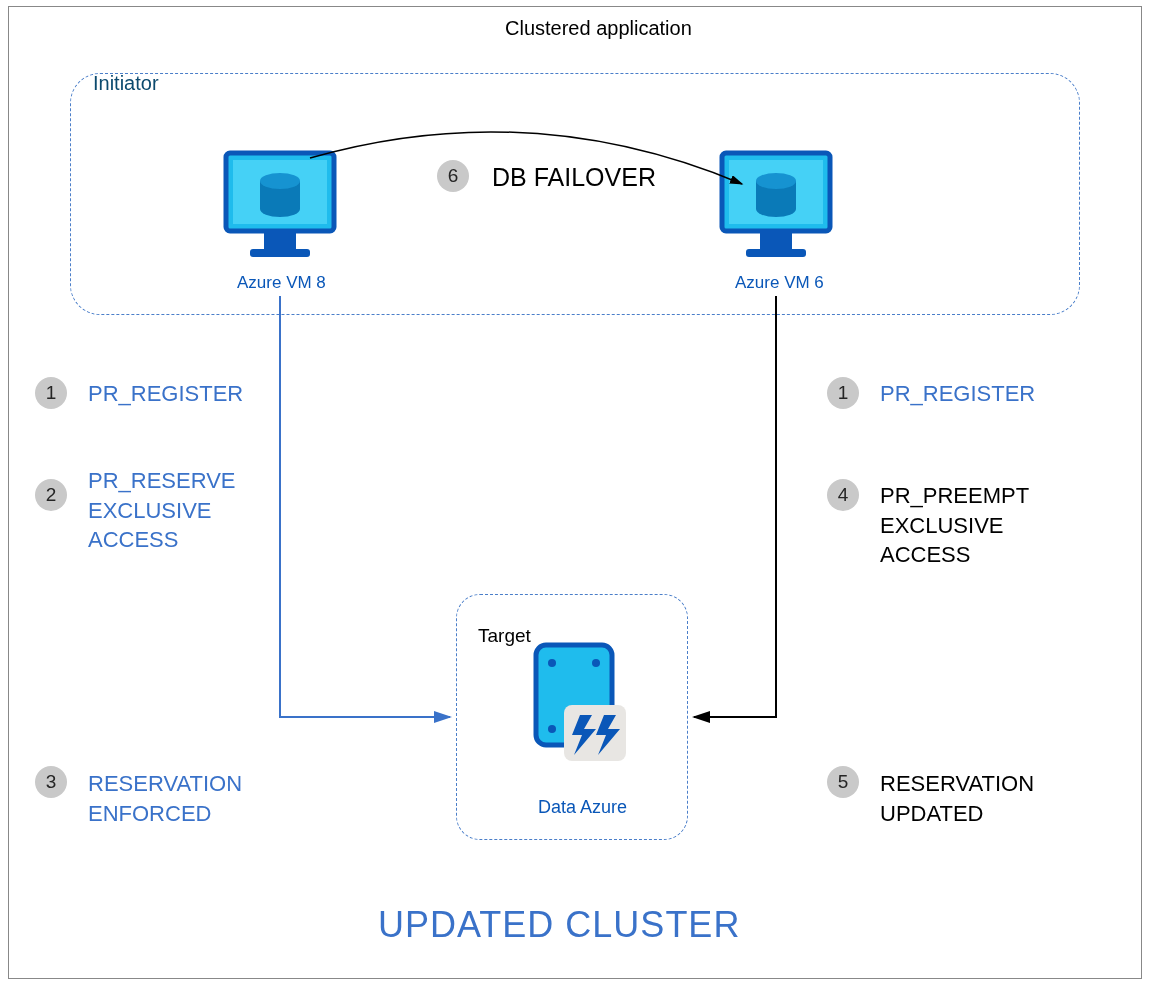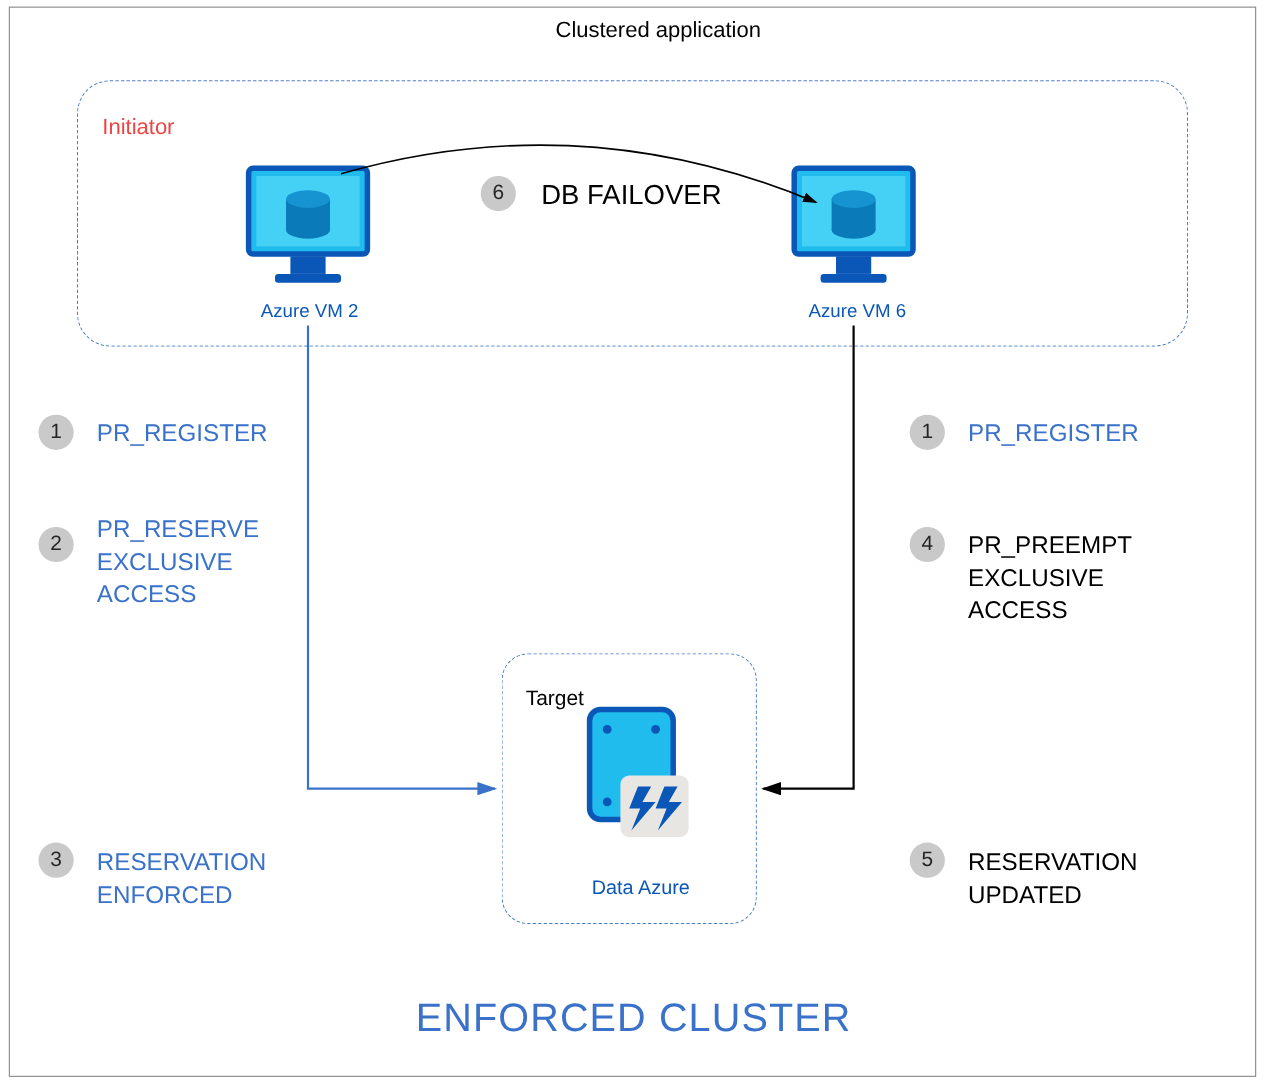--- a/index.html
+++ b/index.html
@@ -29,23 +29,23 @@
       left: 70px;
       top: 73px;
       width: 1010px;
       height: 242px;
       border: 1.5px dashed #4a7ec9;
       border-radius: 30px;
     }
     .initiator-label {
       position: absolute;
       left: 93px;
-      top: 105px;
+      top: 72px;
       font-size: 20px;
-      color: #ef4444;
+      color: #0c4a6e;
     }
     .vm-icon {
       position: absolute;
     }
     .vm-label {
       position: absolute;
       font-size: 17px;
       color: #0a57b8;
     }
     .step-badge {
@@ -123,21 +123,21 @@
   <svg width="120" height="120" viewBox="0 0 120 120">
     <rect x="6" y="6" width="108" height="78" rx="4" fill="#1fbced" stroke="#0a57b8" stroke-width="5"></rect>
     <rect x="13" y="13" width="94" height="64" fill="#45d1f6"></rect>
     <rect x="44" y="86" width="32" height="16" fill="#0a57b8"></rect>
     <rect x="30" y="102" width="60" height="8" rx="3" fill="#0a57b8"></rect>
     <ellipse cx="60" cy="62" rx="20" ry="8" fill="#0a7ab8"></ellipse>
     <rect x="40" y="34" width="40" height="28" fill="#0a7ab8"></rect>
     <ellipse cx="60" cy="34" rx="20" ry="8" fill="#1693d1"></ellipse>
   </svg>
 </div>
-<div class="vm-label" style="left:237px; top:273px;">Azure VM 2</div>
+<div class="vm-label" style="left:237px; top:273px;">Azure VM 8</div>
 
 <div class="vm-icon" style="left:716px; top:147px;">
   <svg width="120" height="120" viewBox="0 0 120 120">
     <rect x="6" y="6" width="108" height="78" rx="4" fill="#1fbced" stroke="#0a57b8" stroke-width="5"></rect>
     <rect x="13" y="13" width="94" height="64" fill="#45d1f6"></rect>
     <rect x="44" y="86" width="32" height="16" fill="#0a57b8"></rect>
     <rect x="30" y="102" width="60" height="8" rx="3" fill="#0a57b8"></rect>
     <ellipse cx="60" cy="62" rx="20" ry="8" fill="#0a7ab8"></ellipse>
     <rect x="40" y="34" width="40" height="28" fill="#0a7ab8"></rect>
     <ellipse cx="60" cy="34" rx="20" ry="8" fill="#1693d1"></ellipse>
@@ -216,13 +216,13 @@
     <circle cx="72" cy="22" r="4" fill="#0a57b8"></circle>
     <circle cx="28" cy="88" r="4" fill="#0a57b8"></circle>
     <circle cx="72" cy="88" r="4" fill="#0a57b8"></circle>
     <rect x="40" y="64" width="62" height="56" rx="8" fill="#e8e6e3"></rect>
     <path d="M 56 74 L 48 94 L 58 94 L 50 114 L 72 88 L 60 88 L 68 74 Z" fill="#0a57b8"></path>
     <path d="M 80 74 L 72 94 L 82 94 L 74 114 L 96 88 L 84 88 L 92 74 Z" fill="#0a57b8"></path>
   </svg>
 </div>
 <div class="disk-label">Data Azure</div>
 
-<div class="footer-title">ENFORCED CLUSTER</div>
+<div class="footer-title">UPDATED CLUSTER</div>
 
 </body></html>

